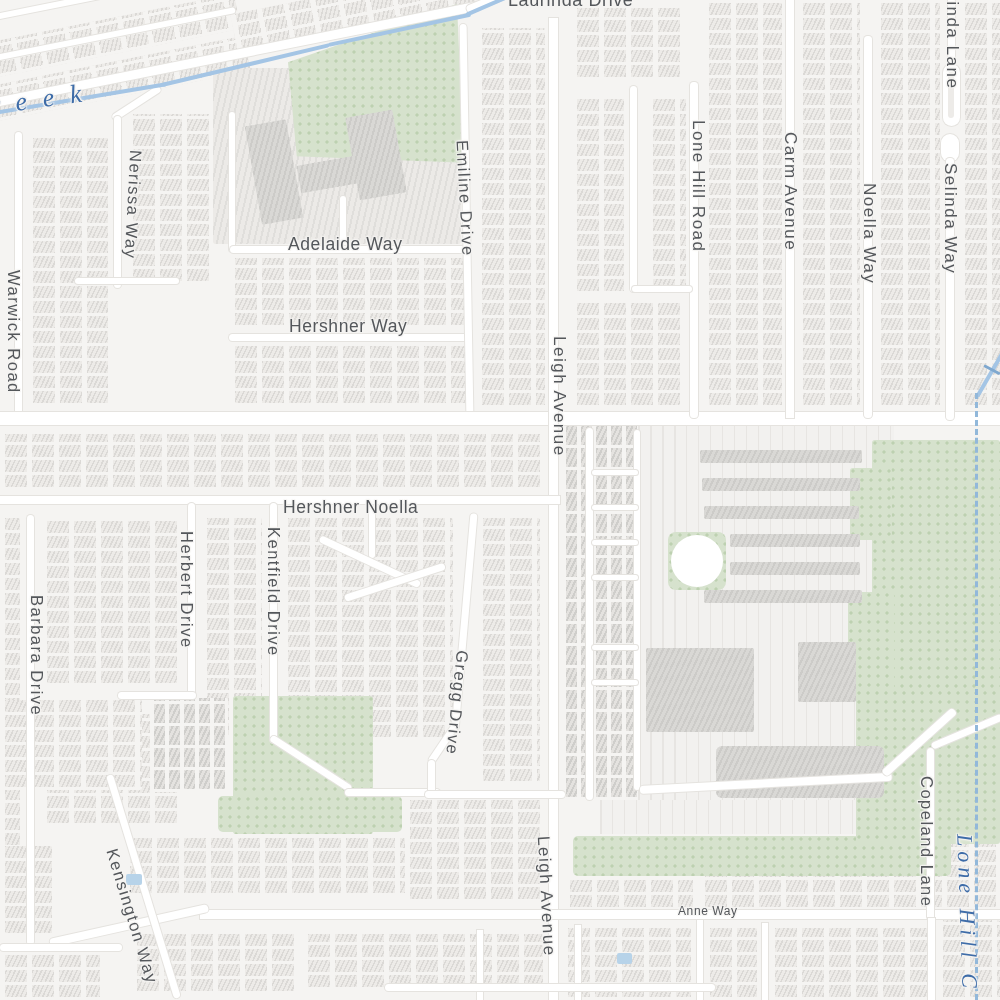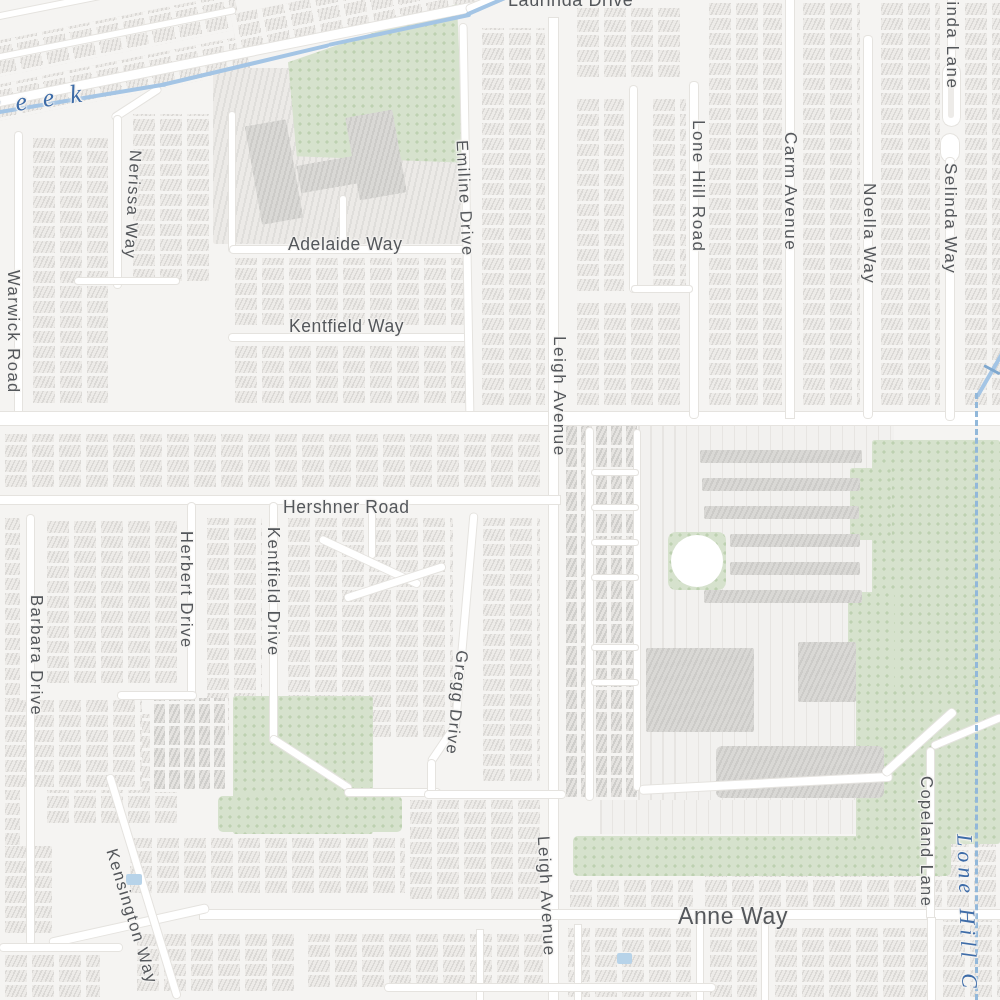--- a/index.html
+++ b/index.html
@@ -179,32 +179,32 @@
   <div class="creek" style="left:984px;top:364px;width:18px;height:3px;transform:rotate(28deg);background:#7fa8cf"></div>
   <div class="boundary" style="left:975px;top:393px;height:607px"></div>
   <div class="pool" style="left:126px;top:874px;width:16px;height:11px"></div>
   <div class="pool" style="left:617px;top:953px;width:15px;height:11px"></div>
 
   <div class="lbl" style="left:508px;top:-9px;font-size:18px">Laurinda Drive</div>
   <div class="lbl wlbl" style="left:-10px;top:86px;font-size:26px;letter-spacing:16px;transform:rotate(-8deg)">reek</div>
   <div class="lbl v" style="left:5px;top:270px;font-size:16.5px">Warwick Road</div>
   <div class="lbl v" style="left:125px;top:150px;font-size:16.5px;transform:rotate(3deg)">Nerissa Way</div>
   <div class="lbl" style="left:288px;top:236px;font-size:17.5px">Adelaide Way</div>
-  <div class="lbl" style="left:289px;top:318px;font-size:17.5px">Kentfield Way</div>
+  <div class="lbl" style="left:289px;top:318px;font-size:17.5px">Hershner Way</div>
   <div class="lbl v" style="left:457px;top:140px;font-size:16.5px;transform:rotate(-3deg)">Emiline Drive</div>
   <div class="lbl v" style="left:551px;top:336px;font-size:17px">Leigh Avenue</div>
   <div class="lbl v" style="left:538px;top:836px;font-size:17px;transform:rotate(-3deg)">Leigh Avenue</div>
   <div class="lbl v" style="left:690px;top:120px;font-size:17px">Lone Hill Road</div>
   <div class="lbl v" style="left:782px;top:132px;font-size:17px">Carm Avenue</div>
   <div class="lbl v" style="left:861px;top:183px;font-size:17px">Noella Way</div>
   <div class="lbl v" style="left:942px;top:163px;font-size:17px">Selinda Way</div>
   <div class="lbl v" style="left:944px;top:-36px;font-size:17px">Clarinda Lane</div>
-  <div class="lbl" style="left:283px;top:499px;font-size:17.5px">Hershner Road</div>
+  <div class="lbl" style="left:283px;top:499px;font-size:17.5px">Hershner Noella</div>
   <div class="lbl v" style="left:178px;top:531px;font-size:16.5px">Herbert Drive</div>
   <div class="lbl v" style="left:265px;top:527px;font-size:16.5px">Kentfield Drive</div>
   <div class="lbl v" style="left:449px;top:650px;font-size:16.5px;transform:rotate(6deg)">Gregg Drive</div>
   <div class="lbl v" style="left:28px;top:595px;font-size:16.5px">Barbara Drive</div>
   <div class="lbl v" style="left:124px;top:846px;font-size:16.5px;transform:rotate(-17deg)">Kensington Way</div>
   <div class="lbl v" style="left:918px;top:776px;font-size:16.5px">Copeland Lane</div>
-  <div class="lbl" style="left:678px;top:905px;font-size:23px">Anne Way</div>
+  <div class="lbl" style="left:678px;top:905px;font-size:12px">Anne Way</div>
   <div class="lbl v wlbl" style="left:956px;top:834px;font-size:22px;letter-spacing:5px;transform:rotate(-2deg)">Lone Hill C</div>
 
 </div>
 
 </body></html>

